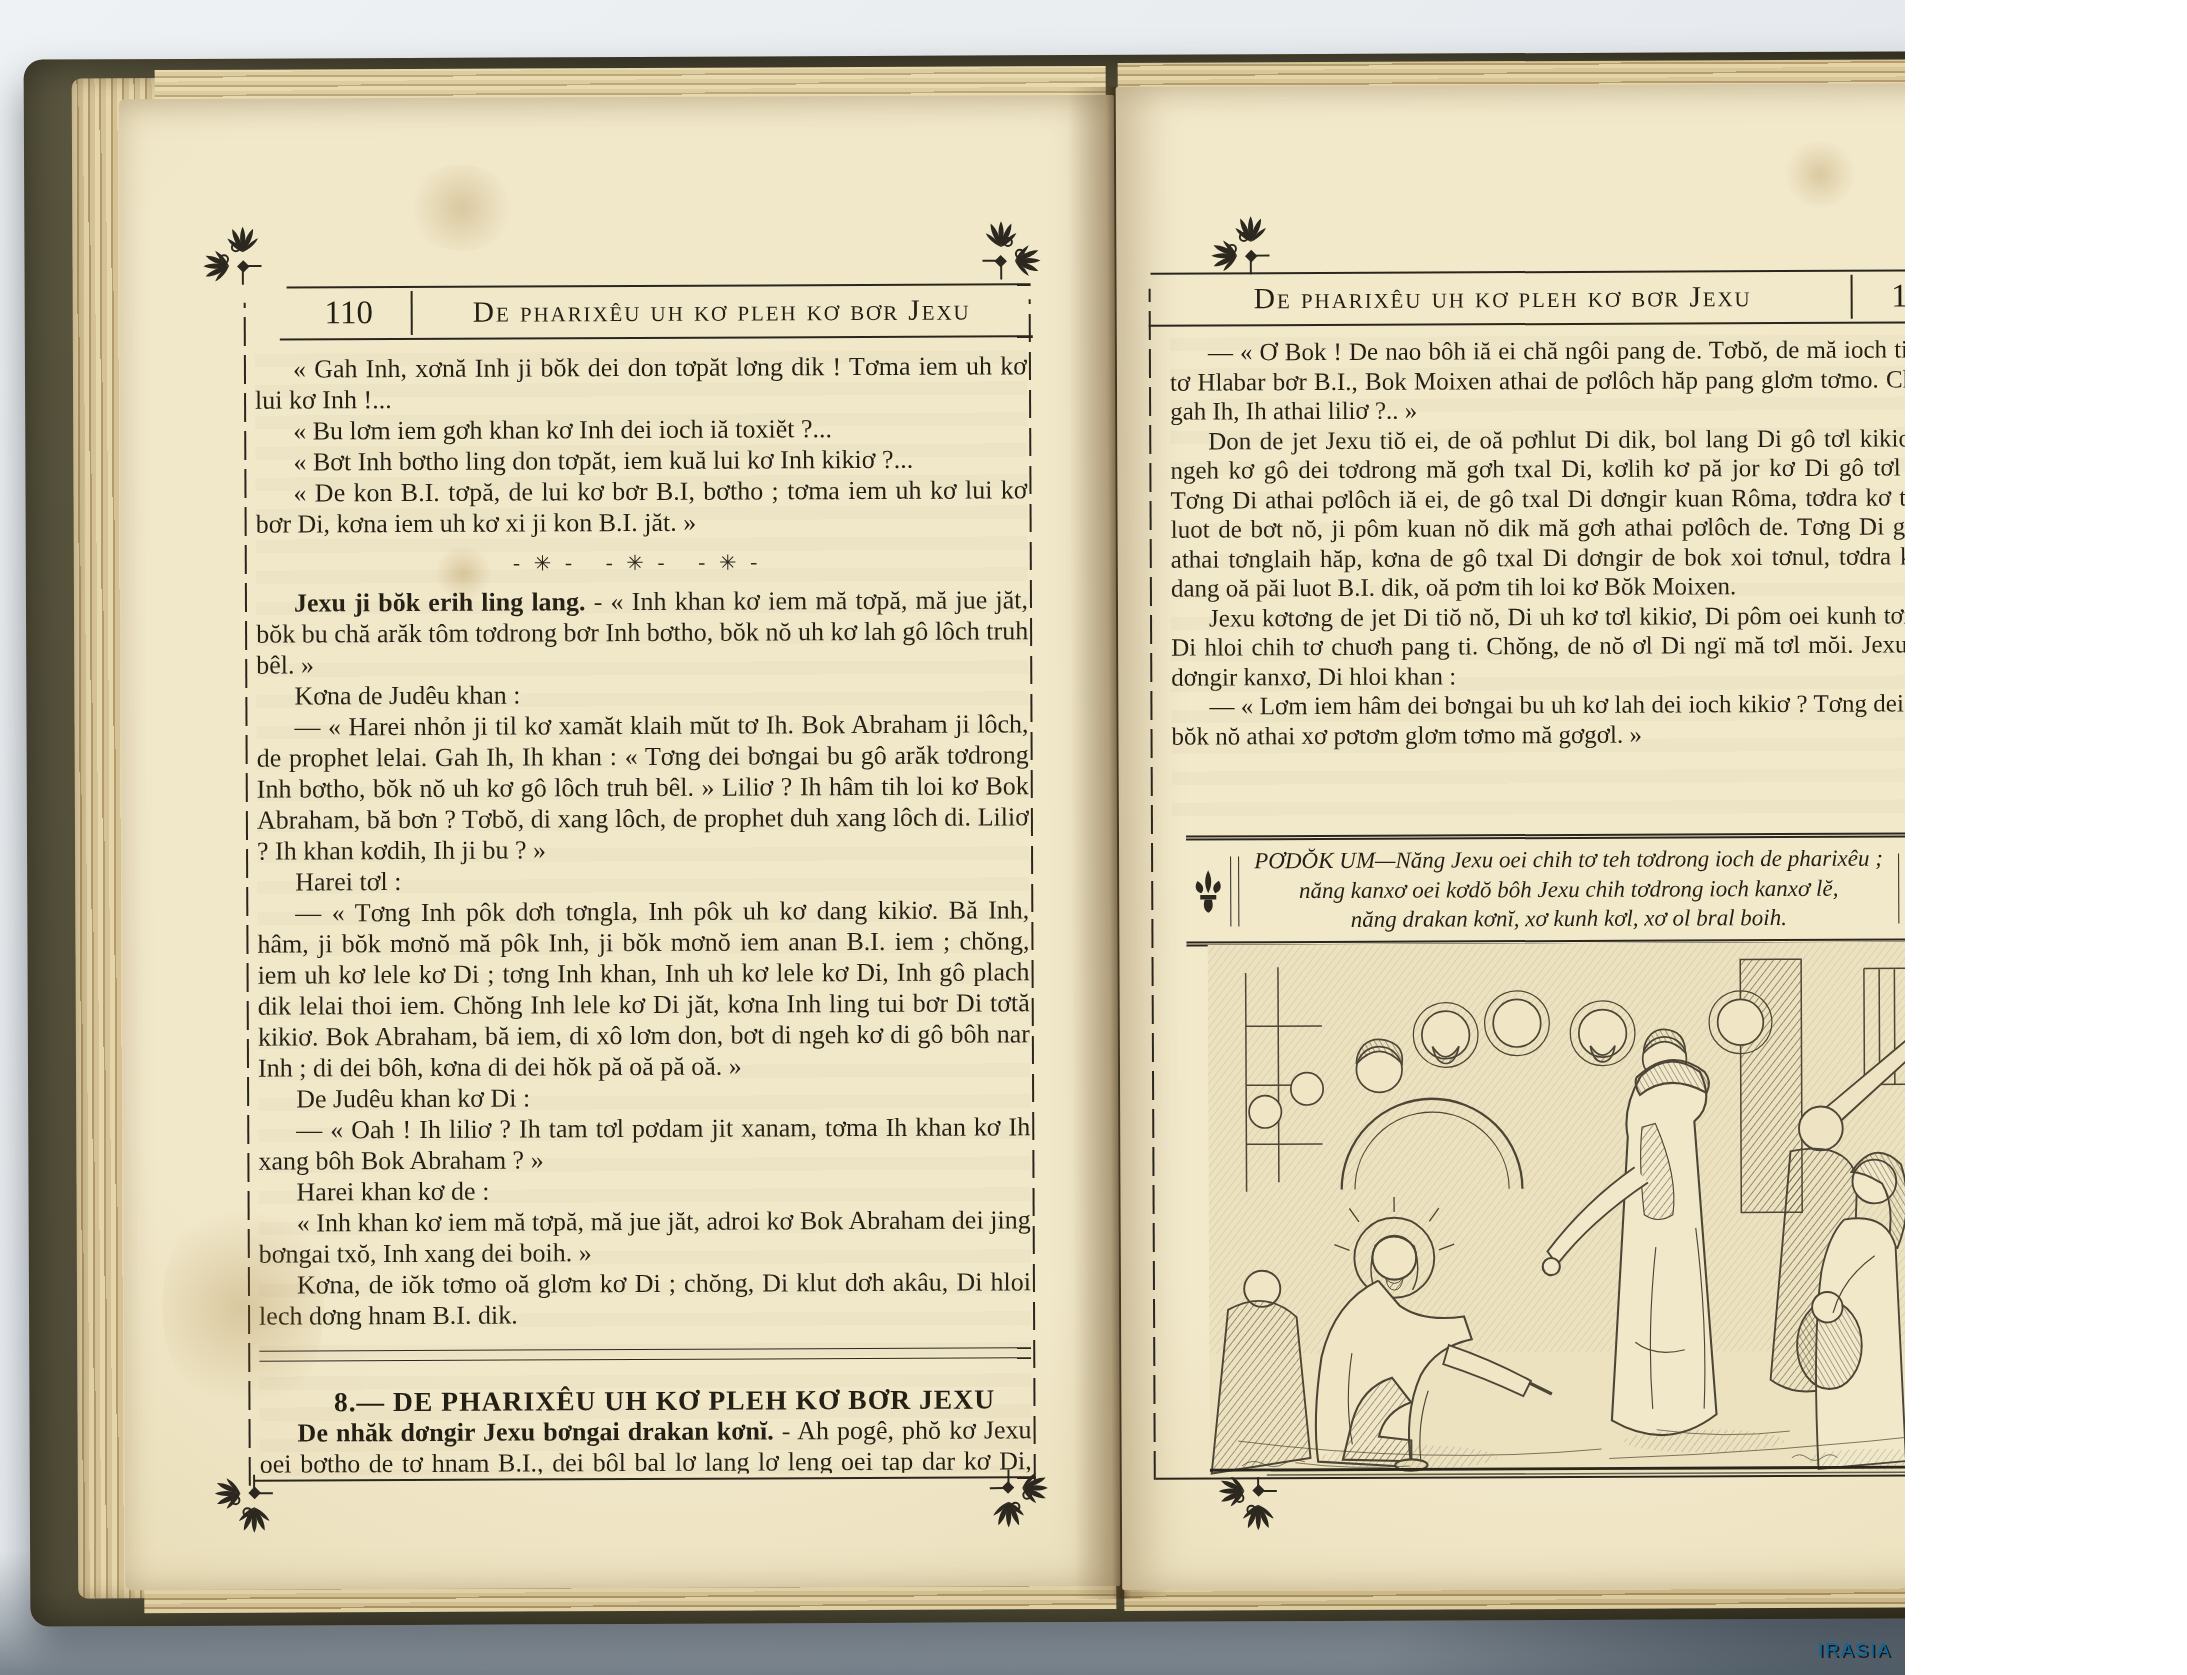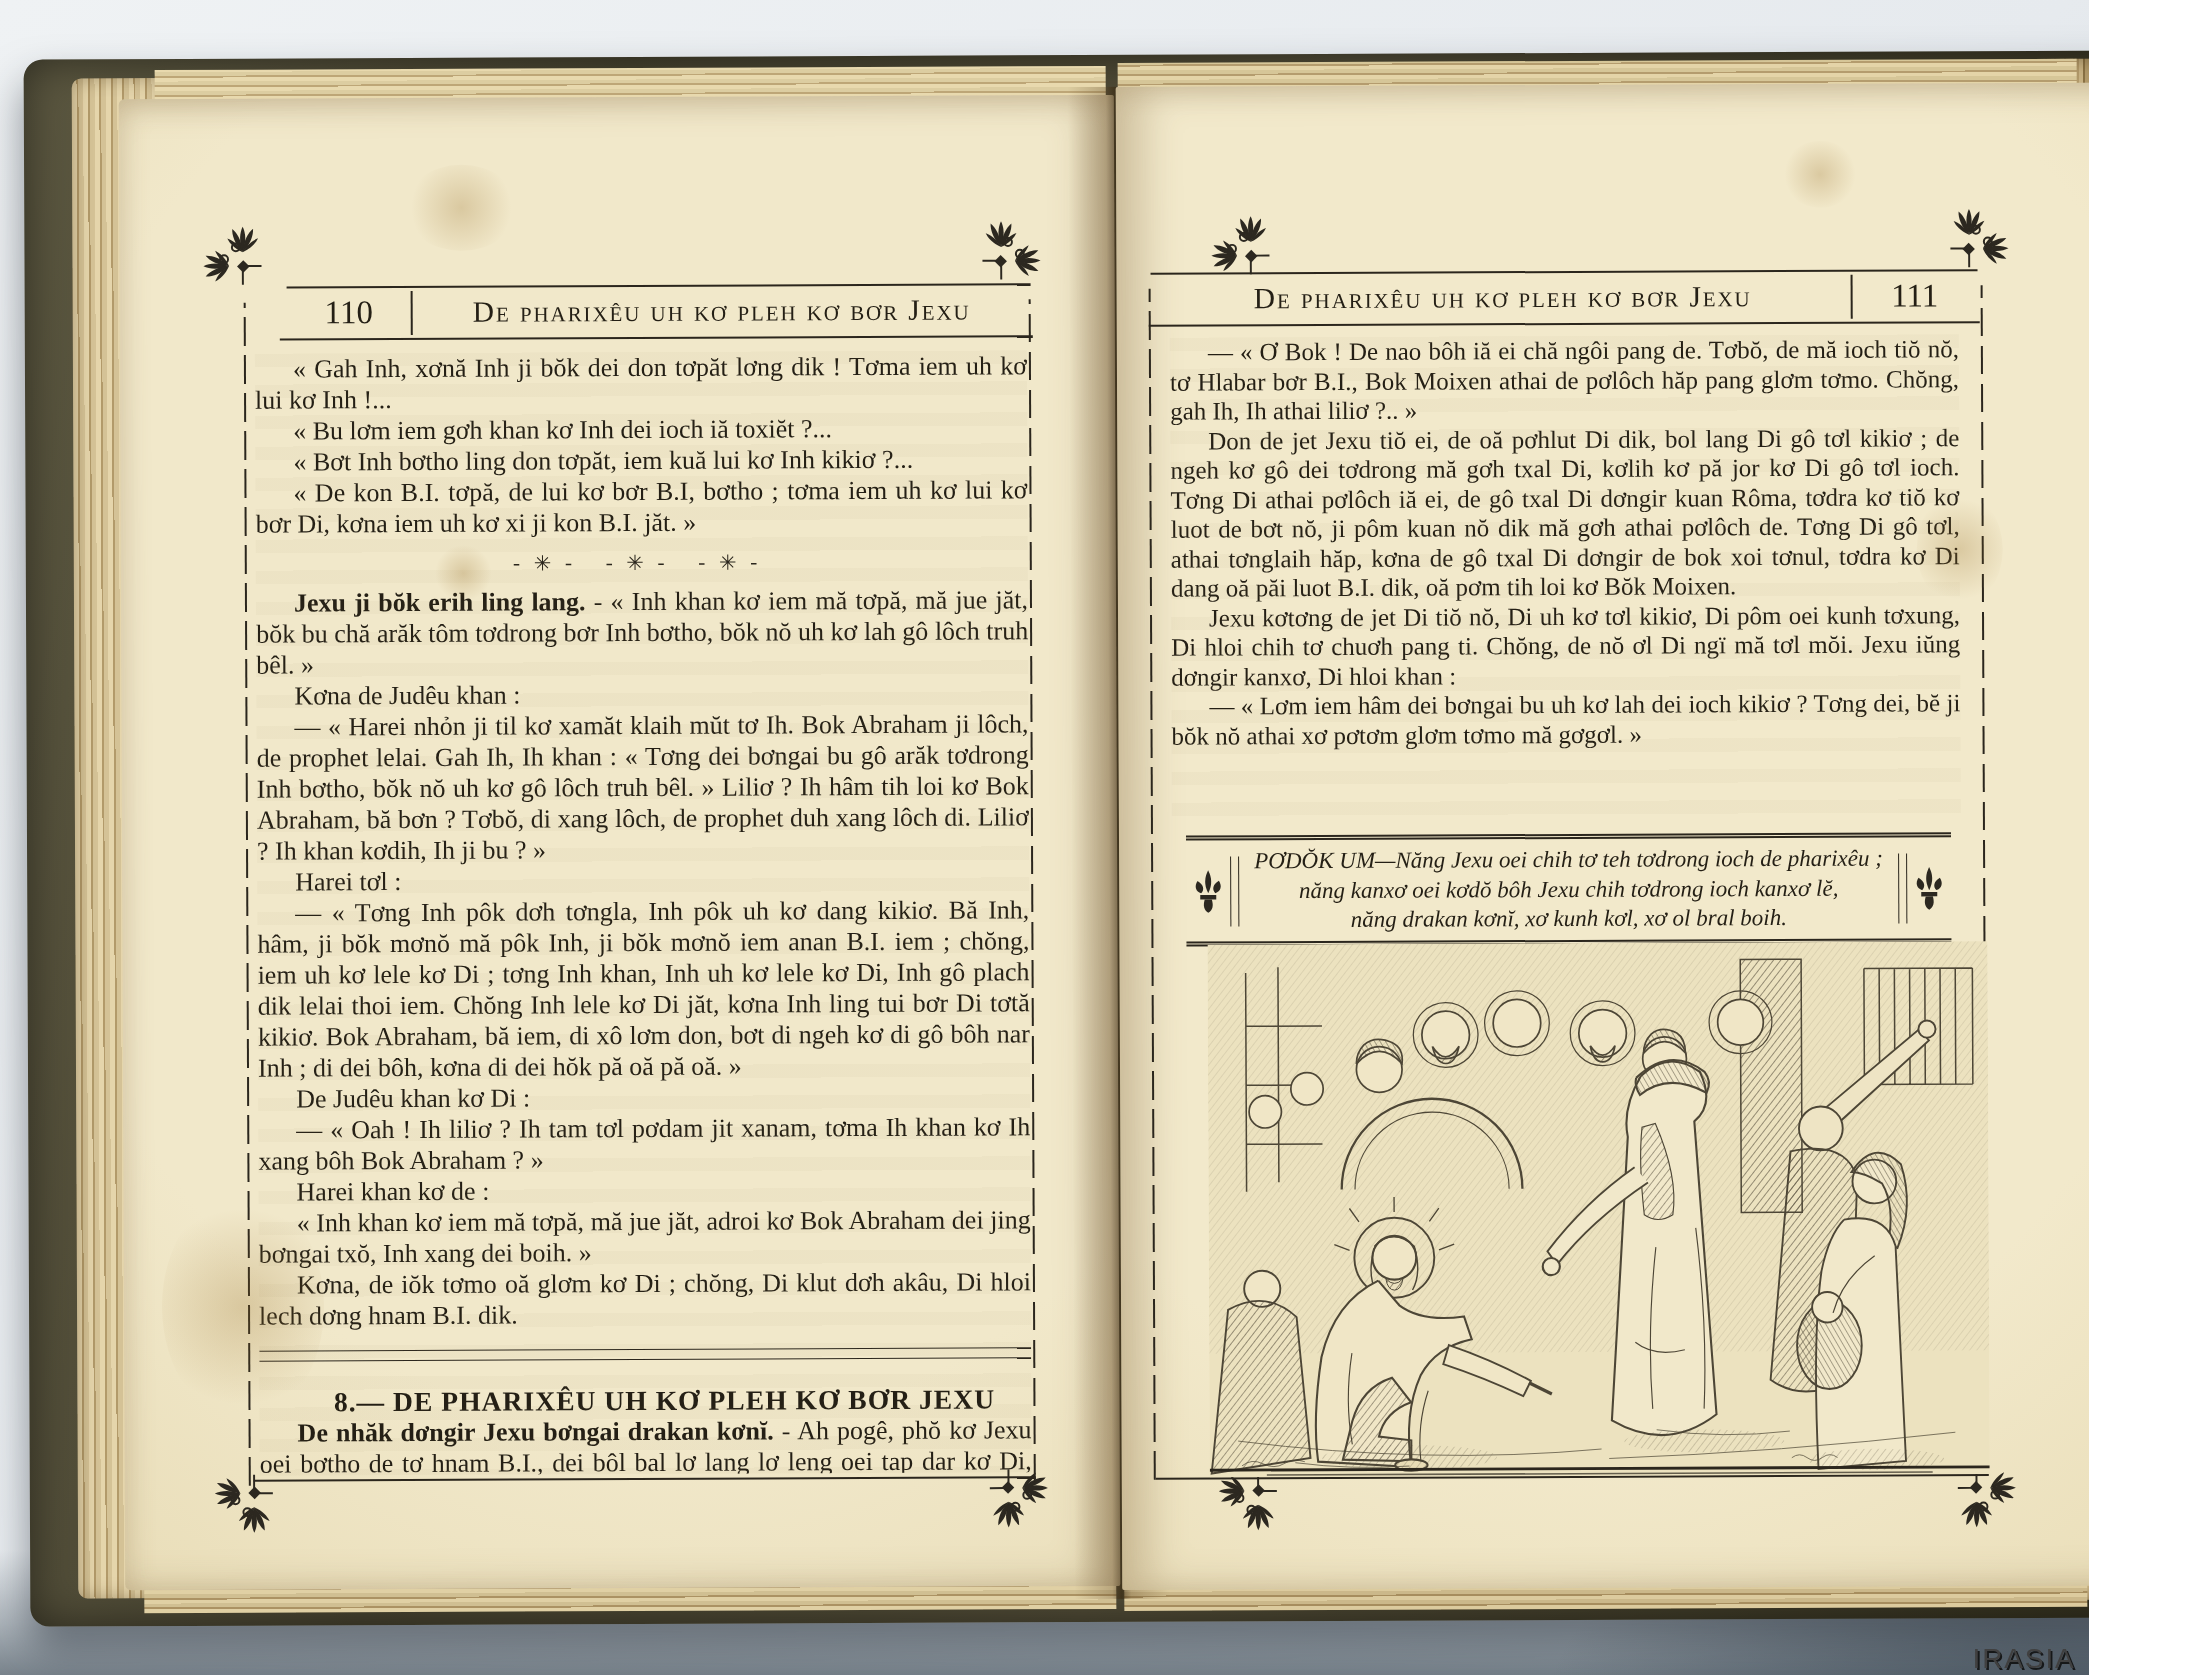--- a/index.html
+++ b/index.html
@@ -1,16 +1,16 @@
 <!DOCTYPE html>
 <html style="font-size:15px"><head>
 <meta charset="utf-8">
 <style>
   html,body{margin:0;padding:0;}
-  .stage{position:relative;width:2089px;height:1676px;overflow:hidden;
+  .stage{position:relative;width:1905px;height:1676px;overflow:hidden;
          font-family:"Liberation Serif",serif;}
   .scan-bg{position:absolute;inset:0;
     background:
       radial-gradient(856px 495px at 99% 104%, #47535e 0%, rgba(71,83,94,0) 62%),
       linear-gradient(to bottom, rgba(0,0,0,0) 0 1550px, rgba(125,136,145,.55) 1622px, rgba(92,104,114,.8) 1676px),
       linear-gradient(135deg,#eff2f4 0%,#e6eaee 55%,#ccd4da 100%);}
   .book{position:absolute;left:27px;top:55px;width:2138px;height:1567px;transform:rotate(-.25deg);}
   .cover{position:absolute;inset:0;border-radius:19px;
     background:linear-gradient(100deg,#5b5740,#474330 25%,#514c37 55%,#34311f 100%);
     box-shadow:0 23px 40px rgba(38,46,56,.5), inset 0 0 44px rgba(0,0,0,.5);}
@@ -72,22 +72,22 @@
   .cap-orn{width:44px;display:flex;justify-content:center;align-items:center;}
   .cap-v{width:6.7px;height:70px;border-left:1.9px solid #2b261d;border-right:1.9px solid #2b261d;}
   .cap-text{flex:1;font-style:italic;text-align:center;font-size:23px;line-height:29.5px;padding:0 7.6px;}
   .illus{position:absolute;left:88px;top:858px;width:780px;height:533px;}
   .orn{position:absolute;width:63px;height:63px;}
   .orn.tr{transform:scaleX(-1);} .orn.bl{transform:scaleY(-1);} .orn.br{transform:scale(-1,-1);}
   .stain{position:absolute;border-radius:50%;pointer-events:none;
     background:radial-gradient(circle, rgba(150,110,40,.26), rgba(150,110,40,0) 70%);}
   .ghost{position:absolute;pointer-events:none;opacity:.55;
     background:repeating-linear-gradient(180deg, rgba(125,108,66,.07) 0 13.3px, rgba(0,0,0,0) 13.3px 31px);}
-  .watermark{position:absolute;right:13.3px;bottom:1px;font-family:"Liberation Sans",sans-serif;
-    font-size:28px;letter-spacing:1.9px;color:#404040;text-shadow:1.9px 1.9px 0 rgba(12,12,12,.85);}
+  .watermark{position:absolute;right:13.3px;bottom:15px;font-family:"Liberation Sans",sans-serif;
+    font-size:19px;letter-spacing:1.9px;color:#0369a1;text-shadow:1.9px 1.9px 0 rgba(12,12,12,.85);}
 </style>
 </head>
 <body>
 
 <div class="stage">
   <div class="scan-bg"></div>
 
   <div class="book">
     <div class="cover"></div>
     <div class="stack stack-left"></div>

